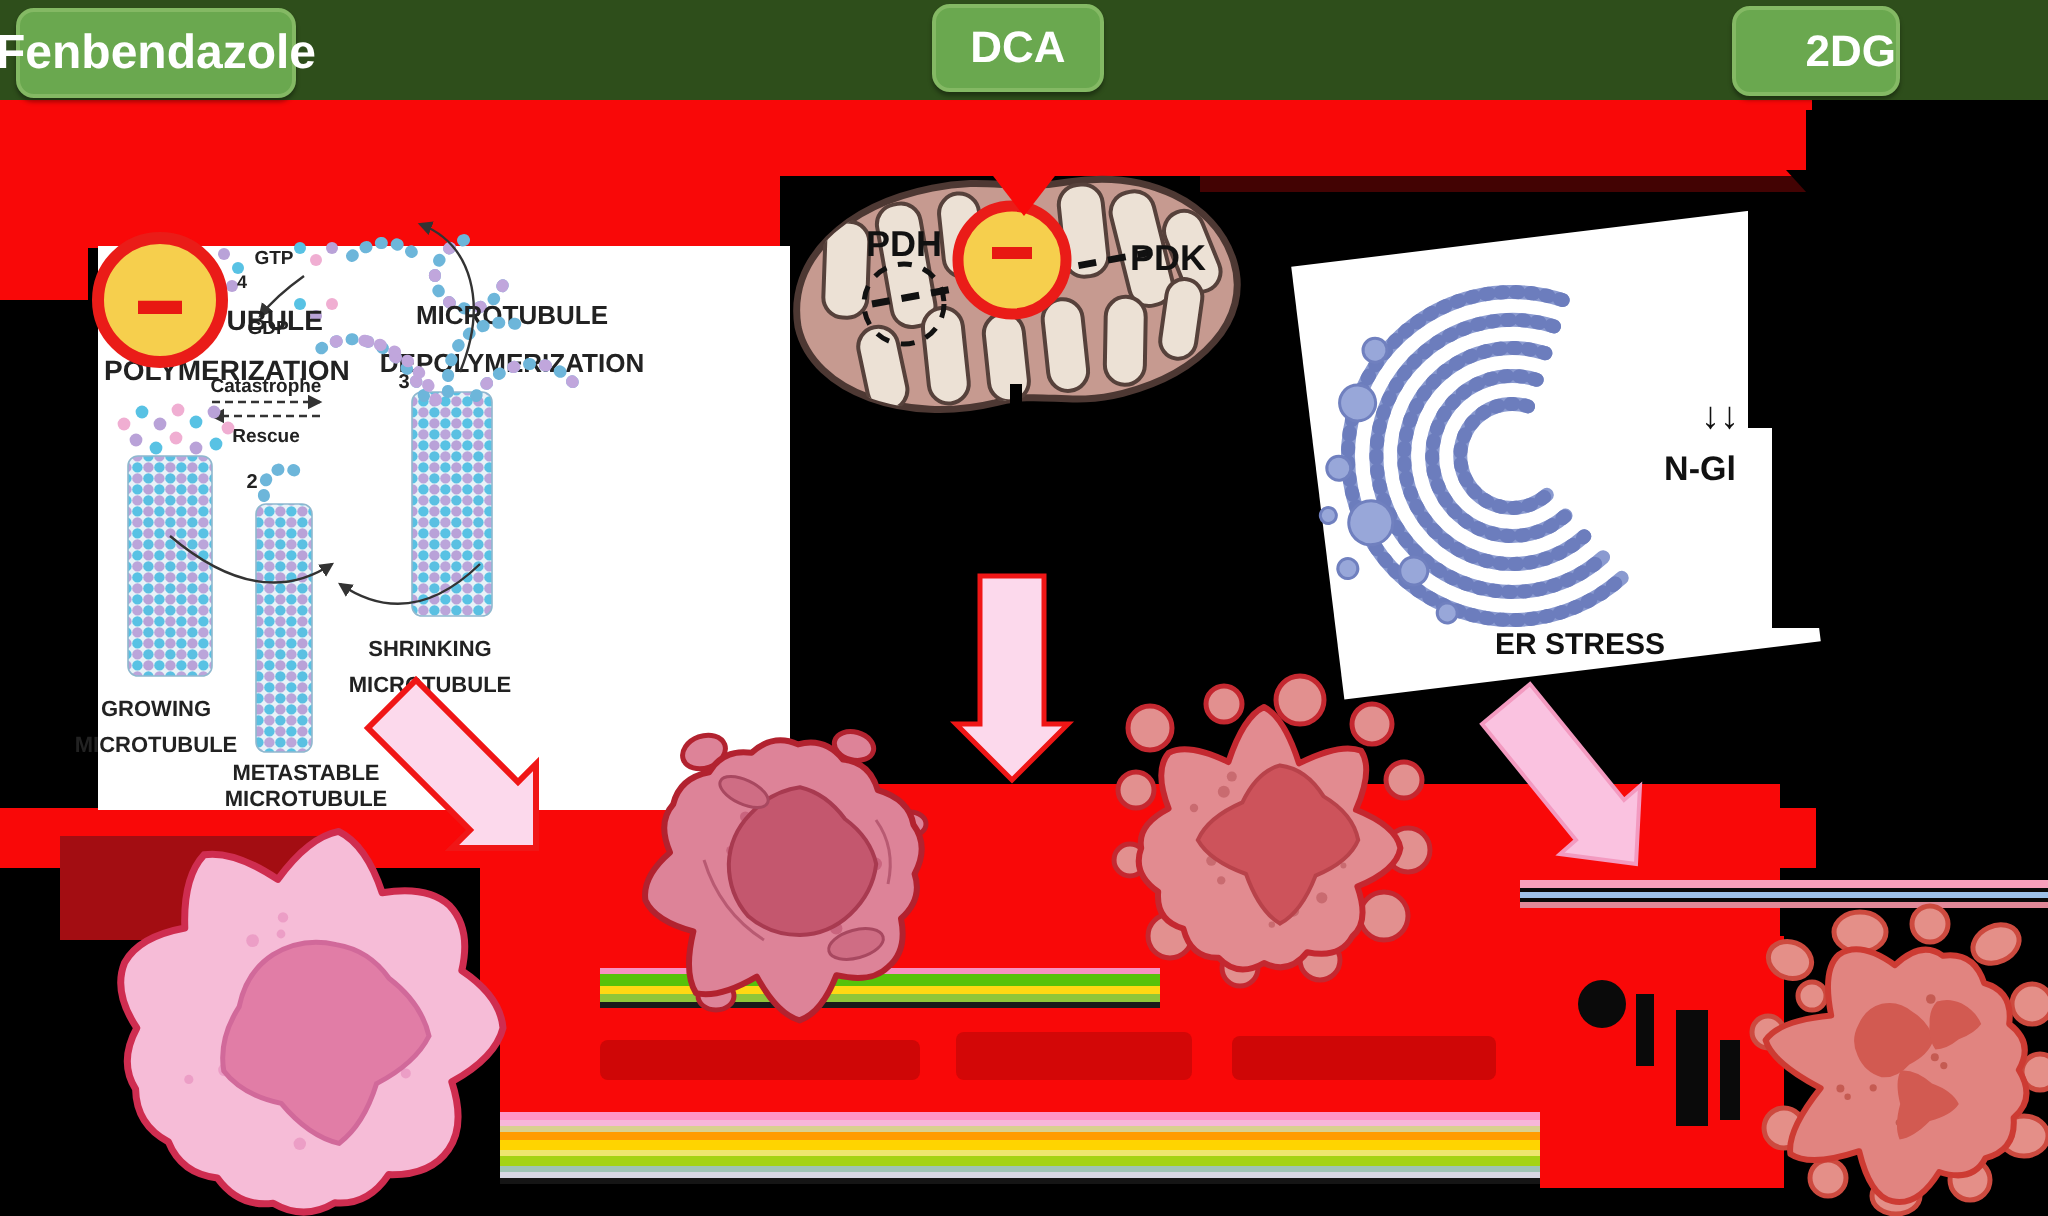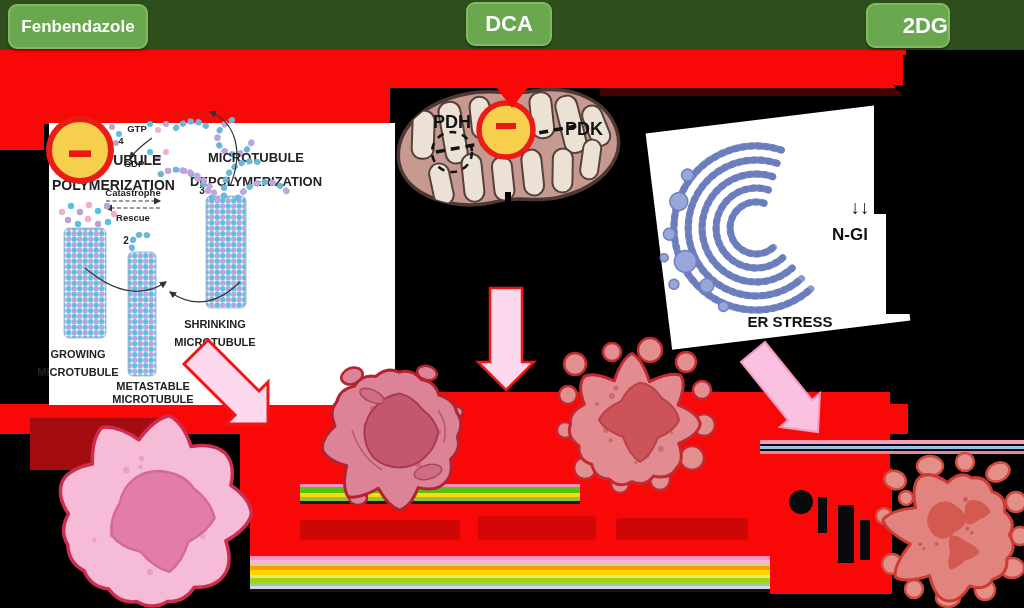--- a/index.html
+++ b/index.html
@@ -4,21 +4,21 @@
 <style>
   html,body{margin:0;padding:0;background:#000;}
   #stage{position:relative;width:1024px;height:608px;background:#000;overflow:hidden;
          font-family:"Liberation Sans",sans-serif;}
   #artsvg{position:absolute;left:0;top:0;}
   .header-bar{position:absolute;left:0;top:0;width:1024px;height:50px;background:#2e4e1b;}
   .drug-btn{position:absolute;display:flex;align-items:center;justify-content:center;
             background:#6aa84f;border:2px solid #84b964;border-radius:9px;
             color:#fff;font-weight:bold;box-shadow:0 2px 2px rgba(0,0,0,.35);
             cursor:pointer;box-sizing:border-box;}
-  #btn-fen{left:8px;top:4px;width:140px;height:45px;font-size:17px;}
+  #btn-fen{left:8px;top:4px;width:140px;height:45px;font-size:24px;}
   #btn-dca{left:466px;top:2px;width:86px;height:44px;font-size:22px;}
   #btn-2dg{left:866px;top:3px;width:84px;height:45px;font-size:22px;justify-content:flex-end;}
   svg text{font-family:"Liberation Sans",sans-serif;}
 </style>
 </head>
 <body>
 
 <div id="stage">
 
 <svg id="artsvg" width="1024" height="608" viewBox="0 0 1024 608">

